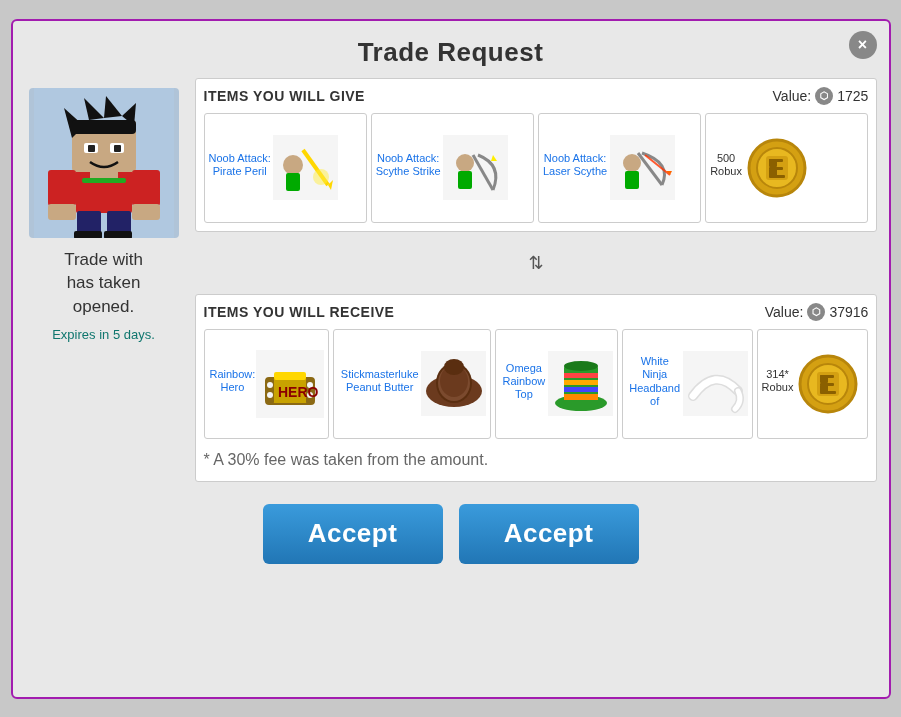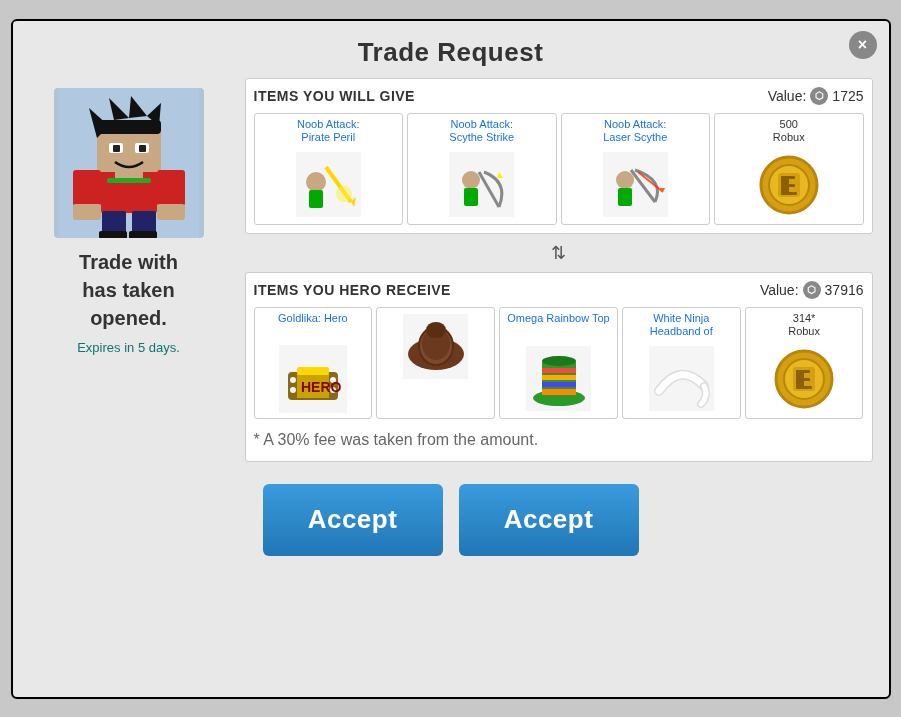--- a/index.html
+++ b/index.html
@@ -8,21 +8,21 @@
       font-family: Arial, sans-serif;
       display: flex;
       align-items: center;
       justify-content: center;
       width: 901px;
       height: 717px;
       overflow: hidden;
     }
     .dialog {
       background: #e8e8e8;
-      border: 2px solid #000000;
+      border: 2px solid #a21caf;
       border-radius: 6px;
       width: 880px;
       min-height: 680px;
       position: relative;
       padding: 0 0 20px 0;
     }
     .dialog-header {
       text-align: center;
       padding: 16px 0 10px 0;
       font-size: 26px;
@@ -67,36 +67,35 @@
       border-radius: 4px;
       overflow: hidden;
       display: flex;
       align-items: center;
       justify-content: center;
     }
     
     .trade-with-text {
       text-align: center;
       margin-top: 10px;
-      font-size: 20px;
+      font-size: 17px;
       color: #333;
       line-height: 1.4;
-      font-weight: bold;
     }
     .expires-text {
       text-align: center;
       margin-top: 8px;
       font-size: 13px;
       color: #0f766e;
     }
     .right-panel {
       flex: 1;
       display: flex;
       flex-direction: column;
-      gap: 4px;
+      gap: 16px;
     }
     .section {
       background: #fff;
       border: 1px solid #ccc;
       border-radius: 3px;
       padding: 8px;
     }
     .section-header {
       display: flex;
       justify-content: space-between;
@@ -131,21 +130,21 @@
     .items-row {
       display: flex;
       gap: 4px;
     }
     .item-card {
       flex: 1;
       border: 1px solid #ccc;
       border-radius: 3px;
       min-height: 110px;
       display: flex;
-      flex-direction: column;
+      flex-direction: row;
       align-items: center;
       padding: 4px;
       background: #fff;
     }
     .item-name {
       font-size: 11px;
       color: #1a73e8;
       text-align: center;
       line-height: 1.2;
       margin-bottom: 4px;
@@ -172,21 +171,21 @@
       padding: 4px 0;
     }
     .buttons-row {
       display: flex;
       justify-content: center;
       gap: 16px;
       margin-top: 22px;
     }
     .btn {
       width: 180px;
-      height: 72px;
+      height: 60px;
       border: none;
       border-radius: 6px;
       font-size: 26px;
       font-weight: bold;
       color: #fff;
       cursor: pointer;
       letter-spacing: 0.5px;
     }
     .btn-accept {
       background: linear-gradient(to bottom, #3a9bdc, #2176b5);
@@ -338,31 +337,31 @@
           </div>
         </div>
       </div>
 
       <div class="swap-arrows">
         <span>⇅</span>
       </div>
 
       <div class="section">
         <div class="section-header">
-          <span class="section-title">ITEMS YOU HERO RECEIVE</span>
+          <span class="section-title">ITEMS YOU WILL RECEIVE</span>
           <div class="value-area">
             <span>Value:</span>
             <span class="robux-icon">⬡</span>
             <span>37916</span>
           </div>
         </div>
         <div class="items-row">
 
           <div class="item-card">
-            <div class="item-name" style="color:#1a73e8;">Goldlika: Hero</div>
+            <div class="item-name" style="color:#1a73e8;">Rainbow: Hero</div>
             <div class="item-img">
               <svg width="68" height="68" viewBox="0 0 68 68" xmlns="http://www.w3.org/2000/svg">
                 <rect width="68" height="68" fill="#f5f5f5"></rect>
 
                 <rect x="10" y="28" width="48" height="26" fill="#c8a200" rx="3" stroke="#8B6914" stroke-width="2"></rect>
 
                 <rect x="10" y="28" width="8" height="26" fill="#8B6914" rx="2"></rect>
                 <rect x="50" y="28" width="8" height="26" fill="#8B6914" rx="2"></rect>
                 <circle cx="14" cy="35" r="3" fill="#f5f5f5"></circle>
                 <circle cx="14" cy="45" r="3" fill="#f5f5f5"></circle>
@@ -370,20 +369,21 @@
                 <circle cx="54" cy="45" r="3" fill="#f5f5f5"></circle>
 
                 <text x="22" y="47" font-size="14" font-weight="bold" fill="#8B0000" font-family="Arial">HERO</text>
 
                 <rect x="18" y="22" width="32" height="8" fill="#ffd700" rx="2"></rect>
               </svg>
             </div>
           </div>
 
           <div class="item-card">
+            <div class="item-name" style="color:#1a73e8;">Stickmasterluke Peanut Butter</div>
             <div class="item-img">
               <svg width="65" height="65" viewBox="0 0 65 65" xmlns="http://www.w3.org/2000/svg">
                 <rect width="65" height="65" fill="#f5f5f5"></rect>
 
                 <ellipse cx="33" cy="40" rx="28" ry="16" fill="#6b3a1e"></ellipse>
                 <ellipse cx="33" cy="32" rx="18" ry="20" fill="#5a2e10"></ellipse>
 
                 <ellipse cx="33" cy="32" rx="16" ry="18" fill="#7b4a2e"></ellipse>
                 <ellipse cx="33" cy="30" rx="14" ry="16" fill="#6b3a1e"></ellipse>
 

